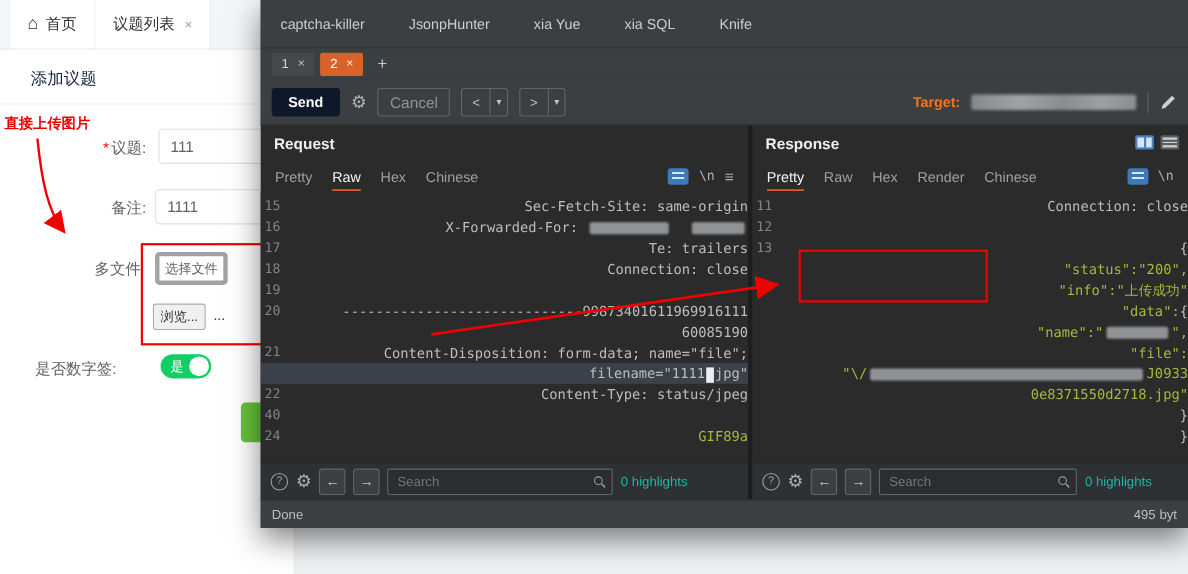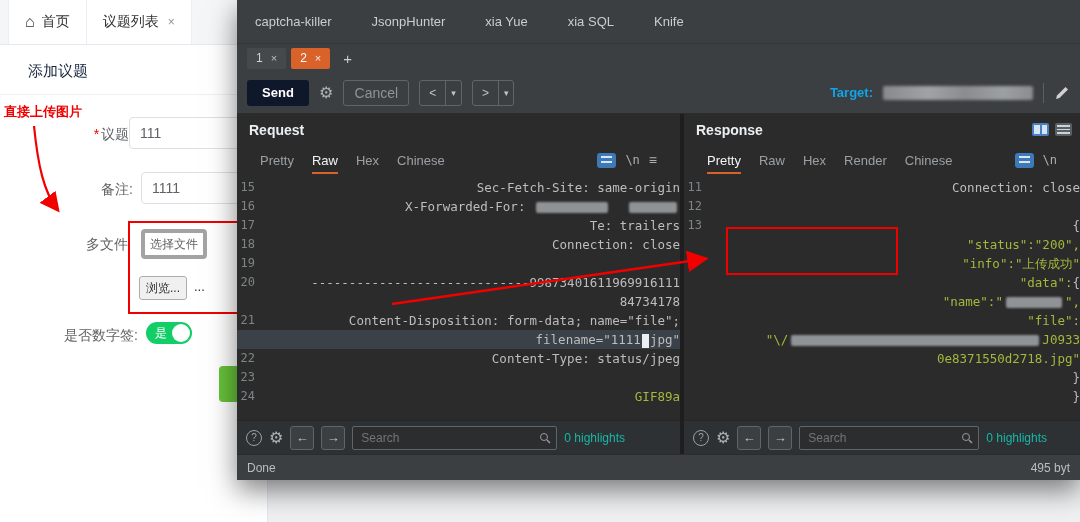--- a/index.html
+++ b/index.html
@@ -15,23 +15,23 @@
   .home-ic { font-size:16px; color:#303133; }
   .tab-x { color:#909399; font-size:12px; margin-left:2px; }
   .page-title { position:absolute; left:28px; top:62px; font-size:15px; color:#17233d; }
   .title-hr { position:absolute; left:0; right:0; top:94px; height:1px; background:#f0f0f0; }
   .red-note { position:absolute; left:4px; top:103px; color:#f20000; font-size:13px; font-weight:600; }
   .lbl { position:absolute; font-size:14px; color:#606266; }
   .req-star { color:#f20000; margin-right:2px; }
   .lbl-topic { left:0; top:126px; width:133px; text-align:right; }
   .lbl-remark { left:0; top:181px; width:133px; text-align:right; }
   .lbl-multi { left:0; top:236px; width:128px; text-align:right; }
-  .lbl-sign { left:0; top:327px; width:138px; text-align:right; }
+  .lbl-sign { left:0; top:327px; width:138px; text-align:center; }
   .inp { position:absolute; height:32px; border:1px solid #dcdfe6; border-radius:4px; background:#fff; font-size:14px; color:#606266; line-height:30px; padding:0 10px; }
-  .inp-topic { left:129px; top:117px; width:118px; }
+  .inp-topic { left:144px; top:117px; width:118px; }
   .inp-remark { left:141px; top:172px; width:118px; }
   .redbox-left { position:absolute; left:128px; top:221px; width:122px; height:93px; border:2px solid #f20000; }
   .btn-selectfile { position:absolute; left:141px; top:229px; width:66px; height:30px; border:4px solid #a3a3a3; background:#fff; border-radius:4px; font-size:12px; color:#606266; }
   .btn-browse { position:absolute; left:139px; top:276px; width:48px; height:24px; border:1px solid #adadad; background:#f0f0f0; border-radius:3px; font-size:12px; color:#303133; }
   .browse-ell { position:absolute; left:194px; top:279px; font-size:13px; color:#303133; }
   .toggle { position:absolute; left:146px; top:322px; width:46px; height:22px; border-radius:11px; background:#13ce66; color:#fff; font-size:12px; cursor:pointer; }
   .tg-txt { position:absolute; left:9px; top:3px; }
   .tg-knob { position:absolute; right:2px; top:2px; width:18px; height:18px; border-radius:50%; background:#fff; }
   .green-btn { position:absolute; left:219px; top:366px; width:46px; height:36px; background:#67c23a; border-radius:4px; }
 
@@ -45,36 +45,36 @@
   .rtab .x { font-size:11px; opacity:.85; }
   .addtab { margin-left:8px; color:#c9cdd1; font-size:15px; cursor:pointer; }
   .toolbar { height:42px; background:#3c3f41; display:flex; align-items:center; gap:10px; padding:0 10px; flex:none; border-bottom:1px solid #2a2d2f; }
   .btn-send { width:62px; height:26px; background:#0f172a; border-radius:3px; color:#fff; font-weight:bold; font-size:13px; display:flex; align-items:center; justify-content:center; cursor:pointer; }
   .ic-gear { font-size:16px; color:#aab0b5; cursor:pointer; }
   .btn-cancel { width:66px; height:26px; border:1px solid #5f6568; border-radius:3px; color:#8d9398; font-size:14px; display:flex; align-items:center; justify-content:center; }
   .split { height:26px; border:1px solid #5f6568; border-radius:3px; display:flex; align-items:center; cursor:pointer; }
   .split .m { padding:0 9px; font-size:12px; color:#c0c5c9; }
   .split .c { padding:0 5px; font-size:9px; color:#c0c5c9; border-left:1px solid #5f6568; height:100%; display:flex; align-items:center; }
   .t-spacer { flex:1; }
-  .target-lbl { font-weight:bold; font-size:13px; color:#0ea5e9; }
+  .target-lbl { font-weight:bold; font-size:13px; color:#f97316; }
   .redact-lg { width:150px; height:14px; border-radius:2px; background:linear-gradient(90deg,#87898b,#a0a2a4 30%,#8a8c8e 55%,#9da0a2 80%,#8a8c8e); filter:blur(1.5px); }
   .sep { width:1px; height:20px; background:#5a5f62; }
 
   .panes { flex:1; display:flex; min-height:0; }
   .pane { display:flex; flex-direction:column; min-width:0; }
   .pane-req { width:443px; flex:none; }
   .vdiv { width:4px; background:#1e1e1e; flex:none; }
   .pane-res { flex:1; }
   .pane-head { height:32px; display:flex; align-items:center; padding:0 12px; font-size:14px; font-weight:bold; color:#eceff1; flex:none; position:relative; }
   .layicons { position:absolute; right:8px; top:9px; display:flex; gap:6px; }
   .ic-cols { width:17px; height:13px; background:#4a80c0; border-radius:2px; display:flex; gap:2px; padding:2px; cursor:pointer; }
   .ic-cols i { flex:1; background:#d7e4f4; }
   .ic-rows { width:17px; height:13px; border-radius:2px; background:#5a5f63; display:flex; flex-direction:column; gap:2px; padding:2px; cursor:pointer; }
   .ic-rows i { flex:1; background:#cdd2d6; }
-  .subtabs { height:28px; display:flex; align-items:stretch; gap:18px; padding:0 23px; font-size:13px; color:#9aa0a5; flex:none; overflow:hidden; }
+  .subtabs { height:28px; display:flex; align-items:stretch; gap:18px; padding:0 13px; font-size:13px; color:#9aa0a5; flex:none; overflow:hidden; }
   .subtab { display:flex; align-items:center; cursor:pointer; }
   .subtab.sel { color:#f2f4f5; box-shadow:inset 0 -2px 0 #d9622b; }
   .st-icons { margin-left:auto; display:flex; align-items:center; gap:9px; }
   .ic-pp { width:19px; height:15px; border-radius:3px; background:#3f7ab8; position:relative; cursor:pointer; }
   .ic-pp::after { content:""; position:absolute; left:4px; right:4px; top:3px; bottom:3px; background:repeating-linear-gradient(to bottom,#d9e6f5 0 2px,transparent 2px 5px); }
   .nl { font-family:"DejaVu Sans Mono", monospace; font-size:12px; color:#aab0b5; cursor:pointer; }
   .ic-burger { color:#aab0b5; font-size:14px; cursor:pointer; }
 
   .editor { flex:1; overflow:hidden; position:relative; padding-top:4px; font-family:"DejaVu Sans Mono", monospace; font-size:12.5px; background:#2b2b2b; }
   .ed-row { display:flex; height:19px; line-height:19px;justify-content:space-between; }
@@ -222,36 +222,36 @@
               <div class="ed-row">
                 <span class="gut">19</span>
                 <span class="code"></span>
               </div>
               <div class="ed-row">
                 <span class="gut">20</span>
                 <span class="code"><span class="plain">-----------------------------99873401611969916111</span></span>
               </div>
               <div class="ed-row">
                 <span class="gut"></span>
-                <span class="code"><span class="plain">84734178</span></span>
+                <span class="code"><span class="plain">60085190</span></span>
               </div>
               <div class="ed-row">
                 <span class="gut">21</span>
                 <span class="code"><span class="plain">Content-Disposition: form-data; name="file";</span></span>
               </div>
               <div class="ed-row hl">
                 <span class="gut"></span>
                 <span class="code"><span class="plain">filename="1111</span><span class="cursor"></span><span class="plain">jpg"</span></span>
               </div>
               <div class="ed-row">
                 <span class="gut">22</span>
                 <span class="code"><span class="plain">Content-Type: status/jpeg</span></span>
               </div>
               <div class="ed-row">
-                <span class="gut">23</span>
+                <span class="gut">40</span>
                 <span class="code"></span>
               </div>
               <div class="ed-row">
                 <span class="gut">24</span>
                 <span class="code"><span class="green">GIF89a</span></span>
               </div>
             </div>
         </div>
         <div class="findbar">
           <span class="ic-help">?</span>

